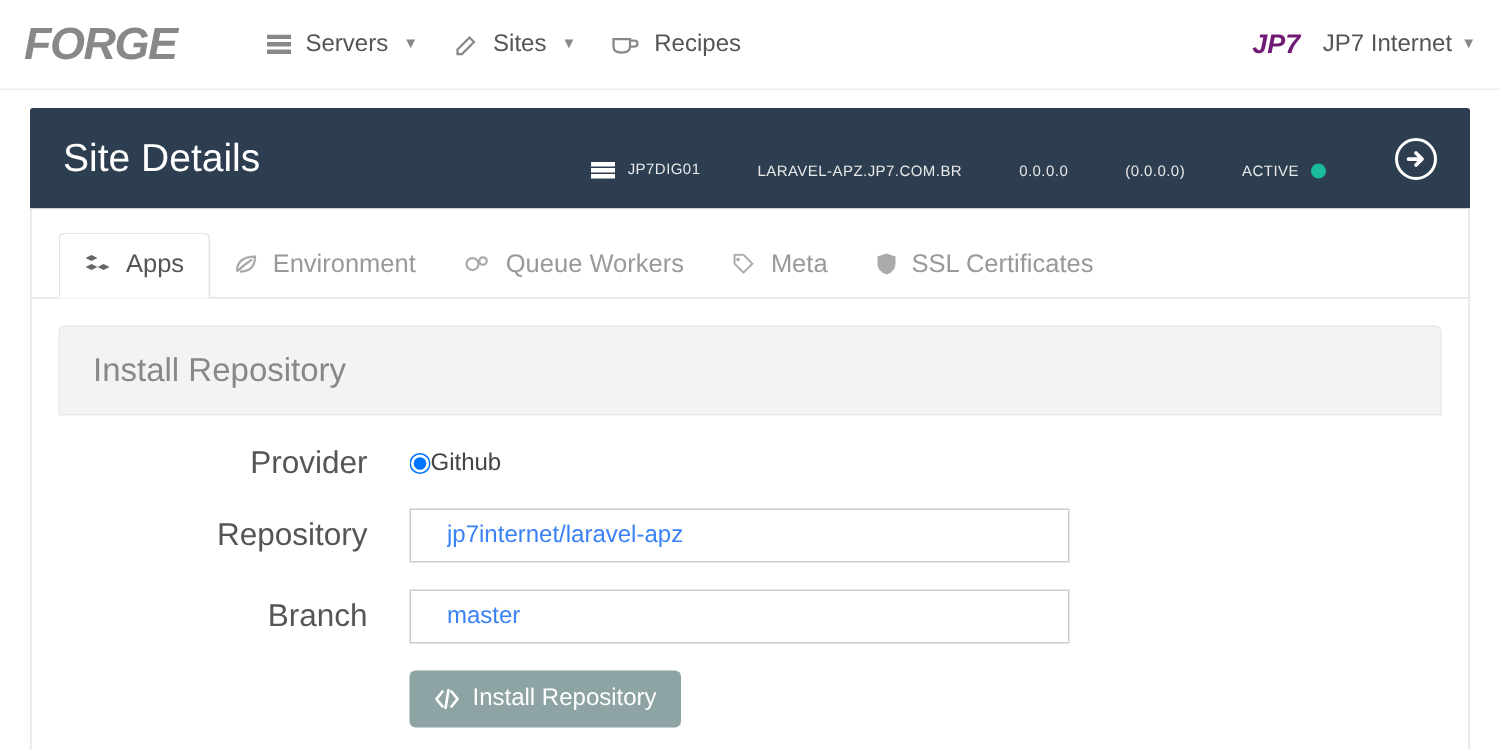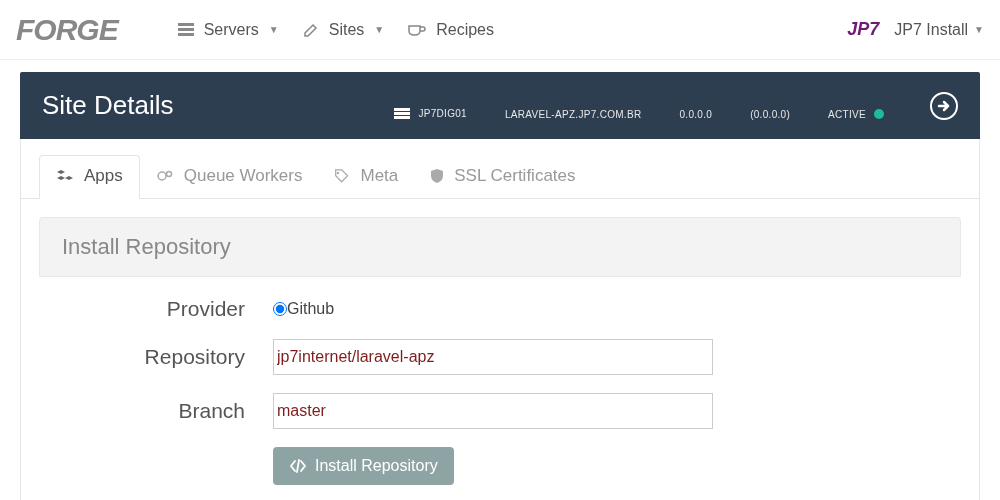--- a/index.html
+++ b/index.html
@@ -24,21 +24,21 @@
 .tabs { display: flex; padding: 16px 18px 0; gap: 0; border-bottom: 1px solid #e4e4e4; }
 .tab { display: flex; align-items: center; gap: 10px; padding: 10px 16px 12px; color: #999; font-size: 17px; cursor: pointer; position: relative; }
 .tab.active { color: #555; border: 1px solid #e4e4e4; border-bottom: 1px solid #fff; border-radius: 4px 4px 0 0; margin-bottom: -1px; background: #fff; }
 .panel-header { background: #f3f3f3; color: #888; font-size: 22px; font-weight: 300; padding: 16px 22px; margin: 18px 18px 0; border: 1px solid #e8e8e8; border-radius: 4px 4px 0 0; }
 .form { padding: 20px 22px; }
 .row { display: flex; align-items: center; margin-bottom: 18px; }
 .label { width: 230px; text-align: right; padding-right: 28px; color: #555; font-size: 21px; }
 .ctrl { flex: 0 0 auto; width: 440px; }
 .radio-item { display: flex; align-items: center; font-size: 16px; color: #444; }
 .radio-item input { width: 14px; height: 14px; }
-input[type=text] { width: 100%; padding: 8px 3px; font-size: 16px; border: 1px solid #ccc; border-radius: 0; color: #7f1d1d; }
+input[type=text] { width: 100%; padding: 8px 24px; font-size: 16px; border: 1px solid #ccc; border-radius: 0; color: #3b82f6; }
 .btn { background: #8ea3a3; color: #fff; border: none; padding: 10px 16px; font-size: 16px; border-radius: 4px; cursor: pointer; display: inline-flex; align-items: center; gap: 8px; }
 .icon { display: inline-flex; }
 </style>
 </head>
 <body>
 
 <div class="topbar">
   <div class="logo">FORGE</div>
   <div class="nav">
     <div class="nav-item">
@@ -66,21 +66,21 @@
           <svg width="18" height="14" viewBox="0 0 18 14">
             <path d="M1 3 L12 3 L12 8 Q12 12 6.5 12 Q1 12 1 8 Z M12 4 L15 4 Q17 4 17 6 Q17 8 15 8 L12 8" fill="none" stroke="#888" stroke-width="1.5"></path>
           </svg>
         </span>
       <span>Recipes</span>
     </div>
   </div>
   <div class="spacer"></div>
   <div class="jp7logo">JP7</div>
   <div class="account">
-    <span>JP7 Install</span>
+    <span>JP7 Internet</span>
     <span class="caret">▼</span>
   </div>
 </div>
 
 <div class="main">
   <div class="header">
     <h1>Site Details</h1>
     <div class="header-info">
       <div class="hinfo">
         <span class="icon">
@@ -108,20 +108,28 @@
   </div>
   <div class="content">
     <div class="tabs">
       <div class="tab active">
         <span class="icon">
             <svg width="18" height="14" viewBox="0 0 18 14">
               <path d="M5 1 L9 3 L5 5 L1 3 Z M5 7 L9 9 L5 11 L1 9 Z M13 7 L17 9 L13 11 L9 9 Z" fill="#666"></path>
             </svg>
           </span>
         <span>Apps</span>
+      </div>
+      <div class="tab">
+        <span class="icon">
+            <svg width="16" height="14" viewBox="0 0 16 14">
+              <path d="M2 12 Q2 2 14 2 Q14 12 4 12 M2 12 Q6 8 12 4" fill="none" stroke="#aaa" stroke-width="1.5"></path>
+            </svg>
+          </span>
+        <span>Environment</span>
       </div>
       <div class="tab">
         <span class="icon">
             <svg width="18" height="14" viewBox="0 0 18 14">
               <circle cx="6" cy="7" r="4" fill="none" stroke="#aaa" stroke-width="1.5"></circle>
               <circle cx="13" cy="5" r="2.5" fill="none" stroke="#aaa" stroke-width="1.5"></circle>
             </svg>
           </span>
         <span>Queue Workers</span>
       </div>

